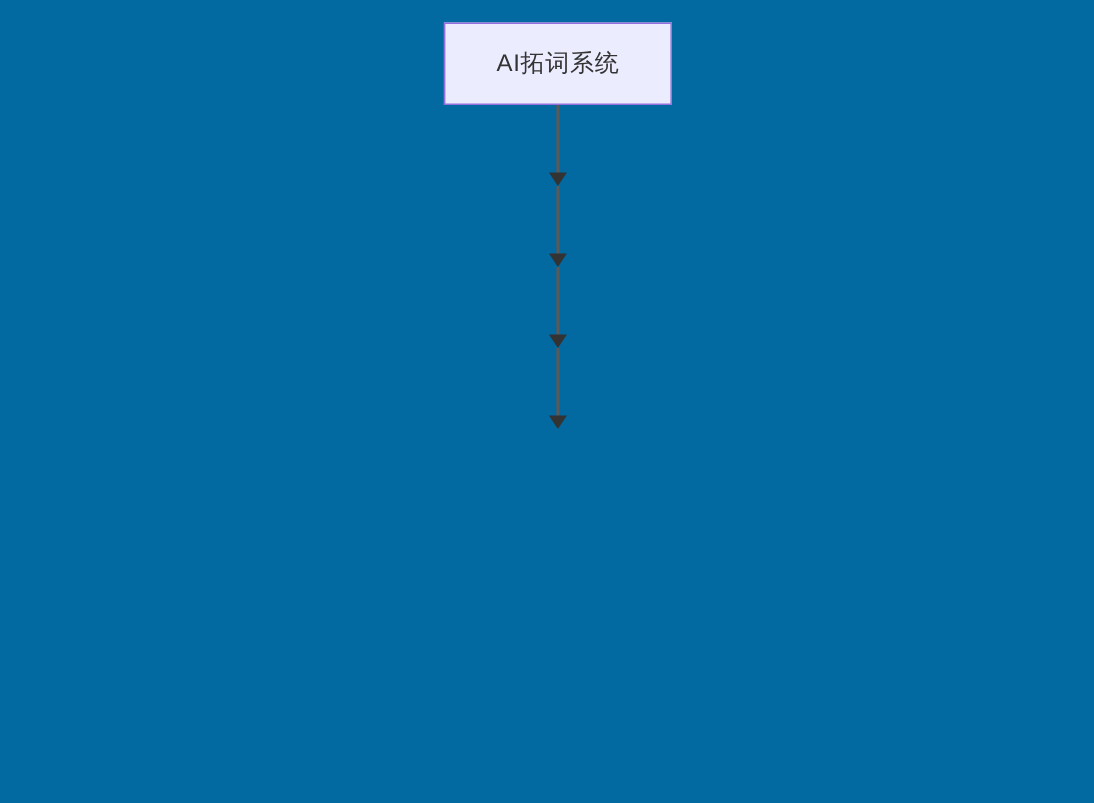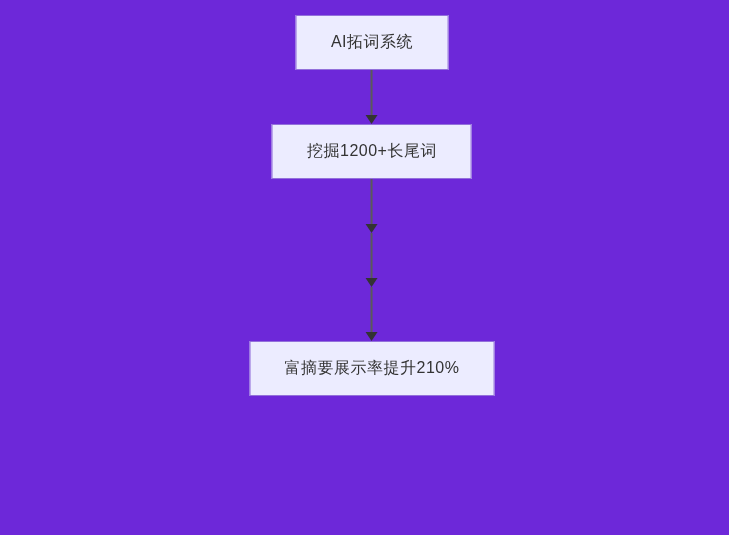--- a/index.html
+++ b/index.html
@@ -6,21 +6,21 @@
     margin: 0;
     padding: 0;
   }
   body {
     font-family: "Liberation Sans", "DejaVu Sans", sans-serif;
   }
   .canvas {
     position: relative;
     width: 729px;
     height: 535px;
-    background: #6d28d9;
+    background: #0369a1;
     overflow: hidden;
   }
   .flow {
     position: absolute;
     top: 15px;
     left: 372px;
     transform: translateX(-50%);
     display: flex;
     flex-direction: column;
     align-items: center;
@@ -69,39 +69,33 @@
 
     <div class="node">
       <span class="node-label">AI拓词系统</span>
     </div>
 
     <div class="edge">
       <div class="edge-line"></div>
       <div class="edge-arrowhead"></div>
     </div>
 
-    <div class="node">
-      <span class="node-label">挖掘1200+长尾词</span>
-    </div>
 
     <div class="edge">
       <div class="edge-line"></div>
       <div class="edge-arrowhead"></div>
     </div>
 
 
     <div class="edge">
       <div class="edge-line"></div>
       <div class="edge-arrowhead"></div>
     </div>
 
 
     <div class="edge">
       <div class="edge-line"></div>
       <div class="edge-arrowhead"></div>
     </div>
 
-    <div class="node">
-      <span class="node-label">富摘要展示率提升210%</span>
-    </div>
 
   </div>
 </div>
 
 </body></html>

